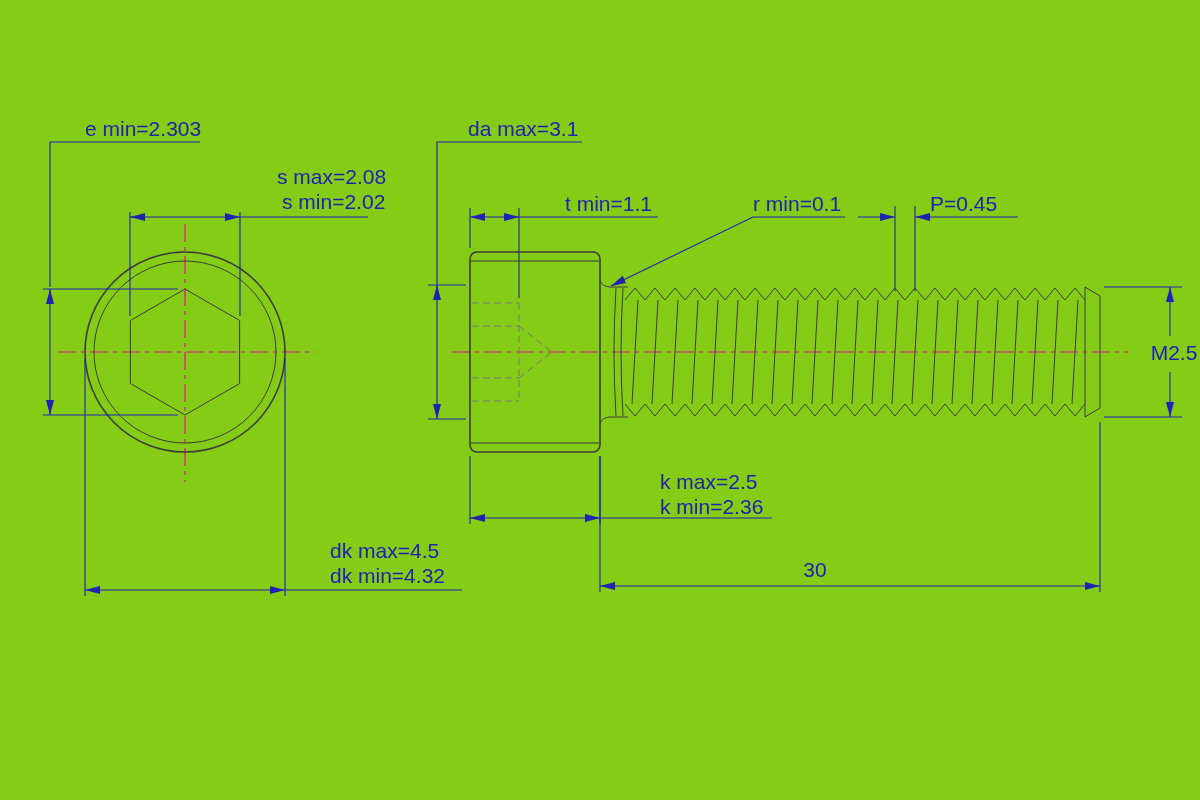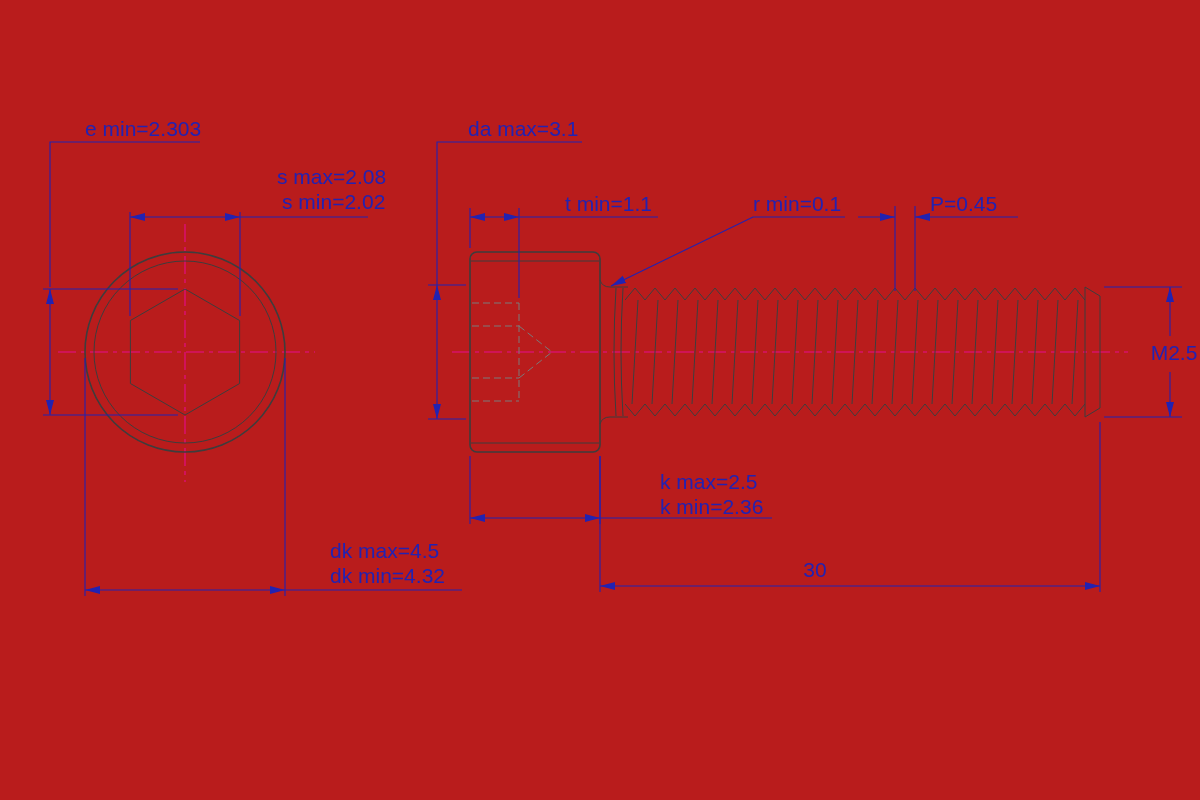--- a/index.html
+++ b/index.html
@@ -1,16 +1,16 @@
 <!DOCTYPE html>
 <html><head>
 <meta charset="utf-8">
 <style>
   html,body{margin:0;padding:0;background:#ffffff;}
-  .stage{position:relative;width:1200px;height:800px;background:#b91c1c;overflow:hidden;}
+  .stage{position:relative;width:1200px;height:800px;background:#84cc16;overflow:hidden;}
   svg{display:block;}
   .outline{stroke:#3d3d3d;stroke-width:1.6;fill:none;}
   .thin{stroke:#3d3d3d;stroke-width:1;fill:none;}
   .hidden-line{stroke:#7a7a7a;stroke-width:1;fill:none;stroke-dasharray:7 4;}
   .center-line{stroke:#e60c8e;stroke-width:1.1;fill:none;stroke-dasharray:18 5 4 5;}
   .dim-line{stroke:#2222b2;stroke-width:1.1;fill:none;}
   .dim-text{font-family:"Liberation Sans",sans-serif;font-size:21px;fill:#2222b2;}
 </style>
 </head>
 <body>

